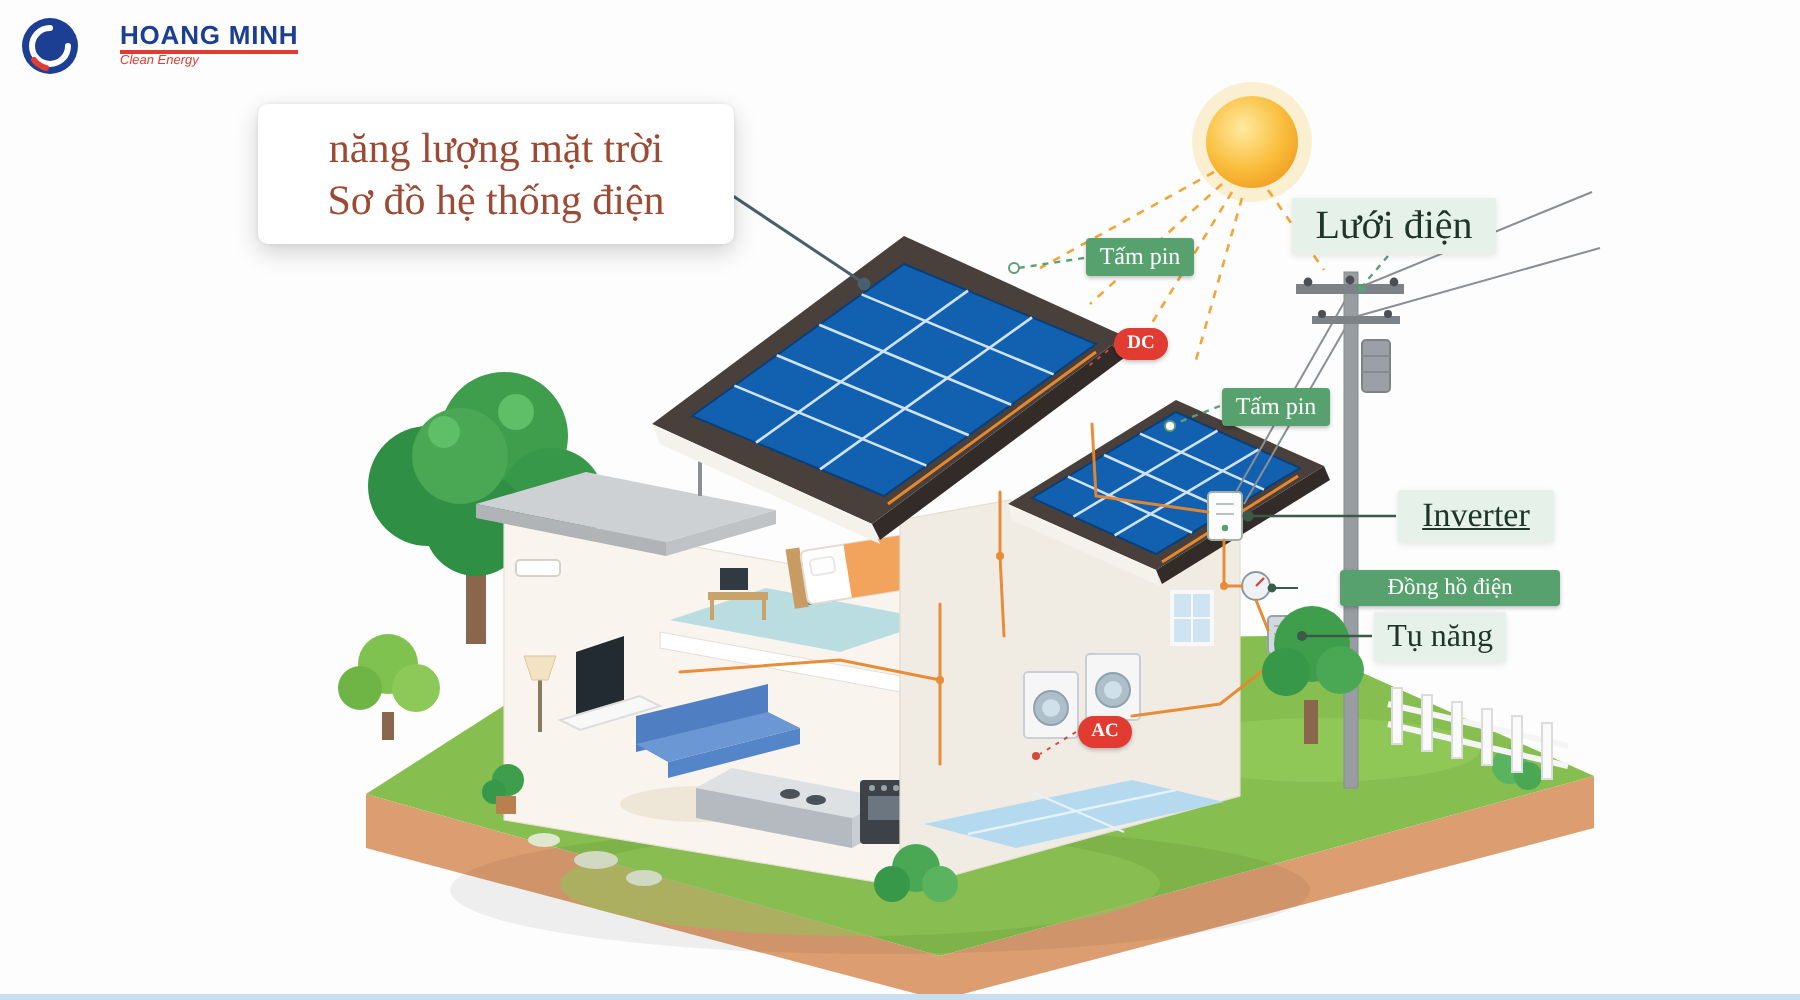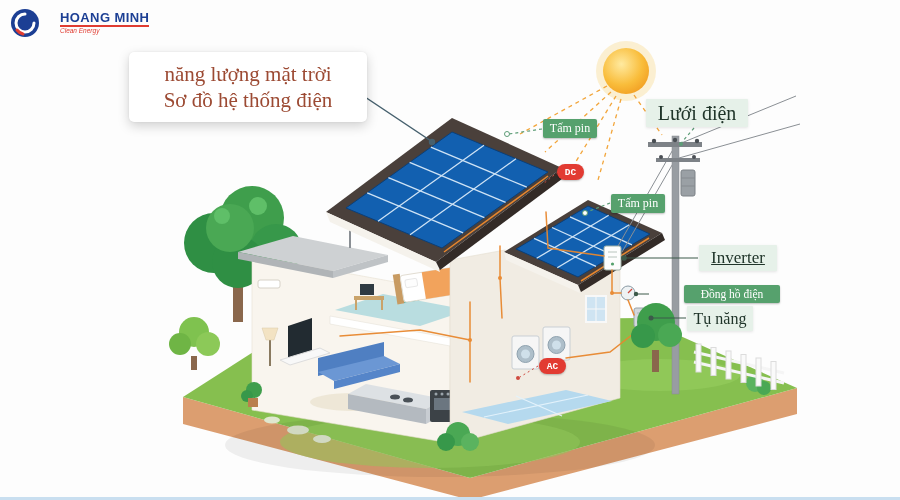--- a/index.html
+++ b/index.html
@@ -22,28 +22,28 @@
              color:var(--title-text,#9c4a33);text-align:center;}
 
   
   .badge{position:absolute;display:flex;align-items:center;justify-content:center;
          font-family:"Liberation Serif",serif;box-sizing:border-box;}
   .badge-green{background:var(--label-green,#56a16d);color:#fff;font-size:12px;border-radius:2px;
                box-shadow:0 1px 2px rgba(0,0,0,.25);}
   .badge-light{background:var(--label-light-bg,#e6f1e9);color:var(--label-dark-text,#20352a);
                border-radius:1px;box-shadow:0 1px 3px rgba(0,0,0,.10);}
   .badge-red{background:var(--badge-red,#e23b32);color:#fff;font-size:9.5px;font-weight:bold;
-             border-radius:9px;font-family:Liberation Mono, monospace;box-shadow:0 1px 2px rgba(0,0,0,.25);}
+             border-radius:9px;font-family:Liberation Serif, serif;box-shadow:0 1px 2px rgba(0,0,0,.25);}
 
   #label-panel-top{left:543px;top:119px;width:54px;height:19px;}
   #label-dc{left:557px;top:164px;width:27px;height:16px;}
   #label-panel-right{left:611px;top:194px;width:54px;height:19px;}
   #label-grid{left:646px;top:99px;width:102px;height:28px;font-size:20px;}
   #label-inverter{left:699px;top:245px;width:78px;height:26px;font-size:17px;text-decoration:underline;}
-  #label-meter{left:684px;top:285px;width:96px;height:18px;font-size:11.5px;}
+  #label-meter{left:670px;top:285px;width:110px;height:18px;font-size:11.5px;}
   #label-capacitor{left:687px;top:306px;width:66px;height:25px;font-size:16px;}
   #label-ac{left:539px;top:358px;width:27px;height:16px;}
 
   .bottom-line{position:absolute;left:0;right:0;bottom:0;height:3px;background:#c9dff0;}
 </style>
 </head>
 <body>
 
 <div class="screen">
 

